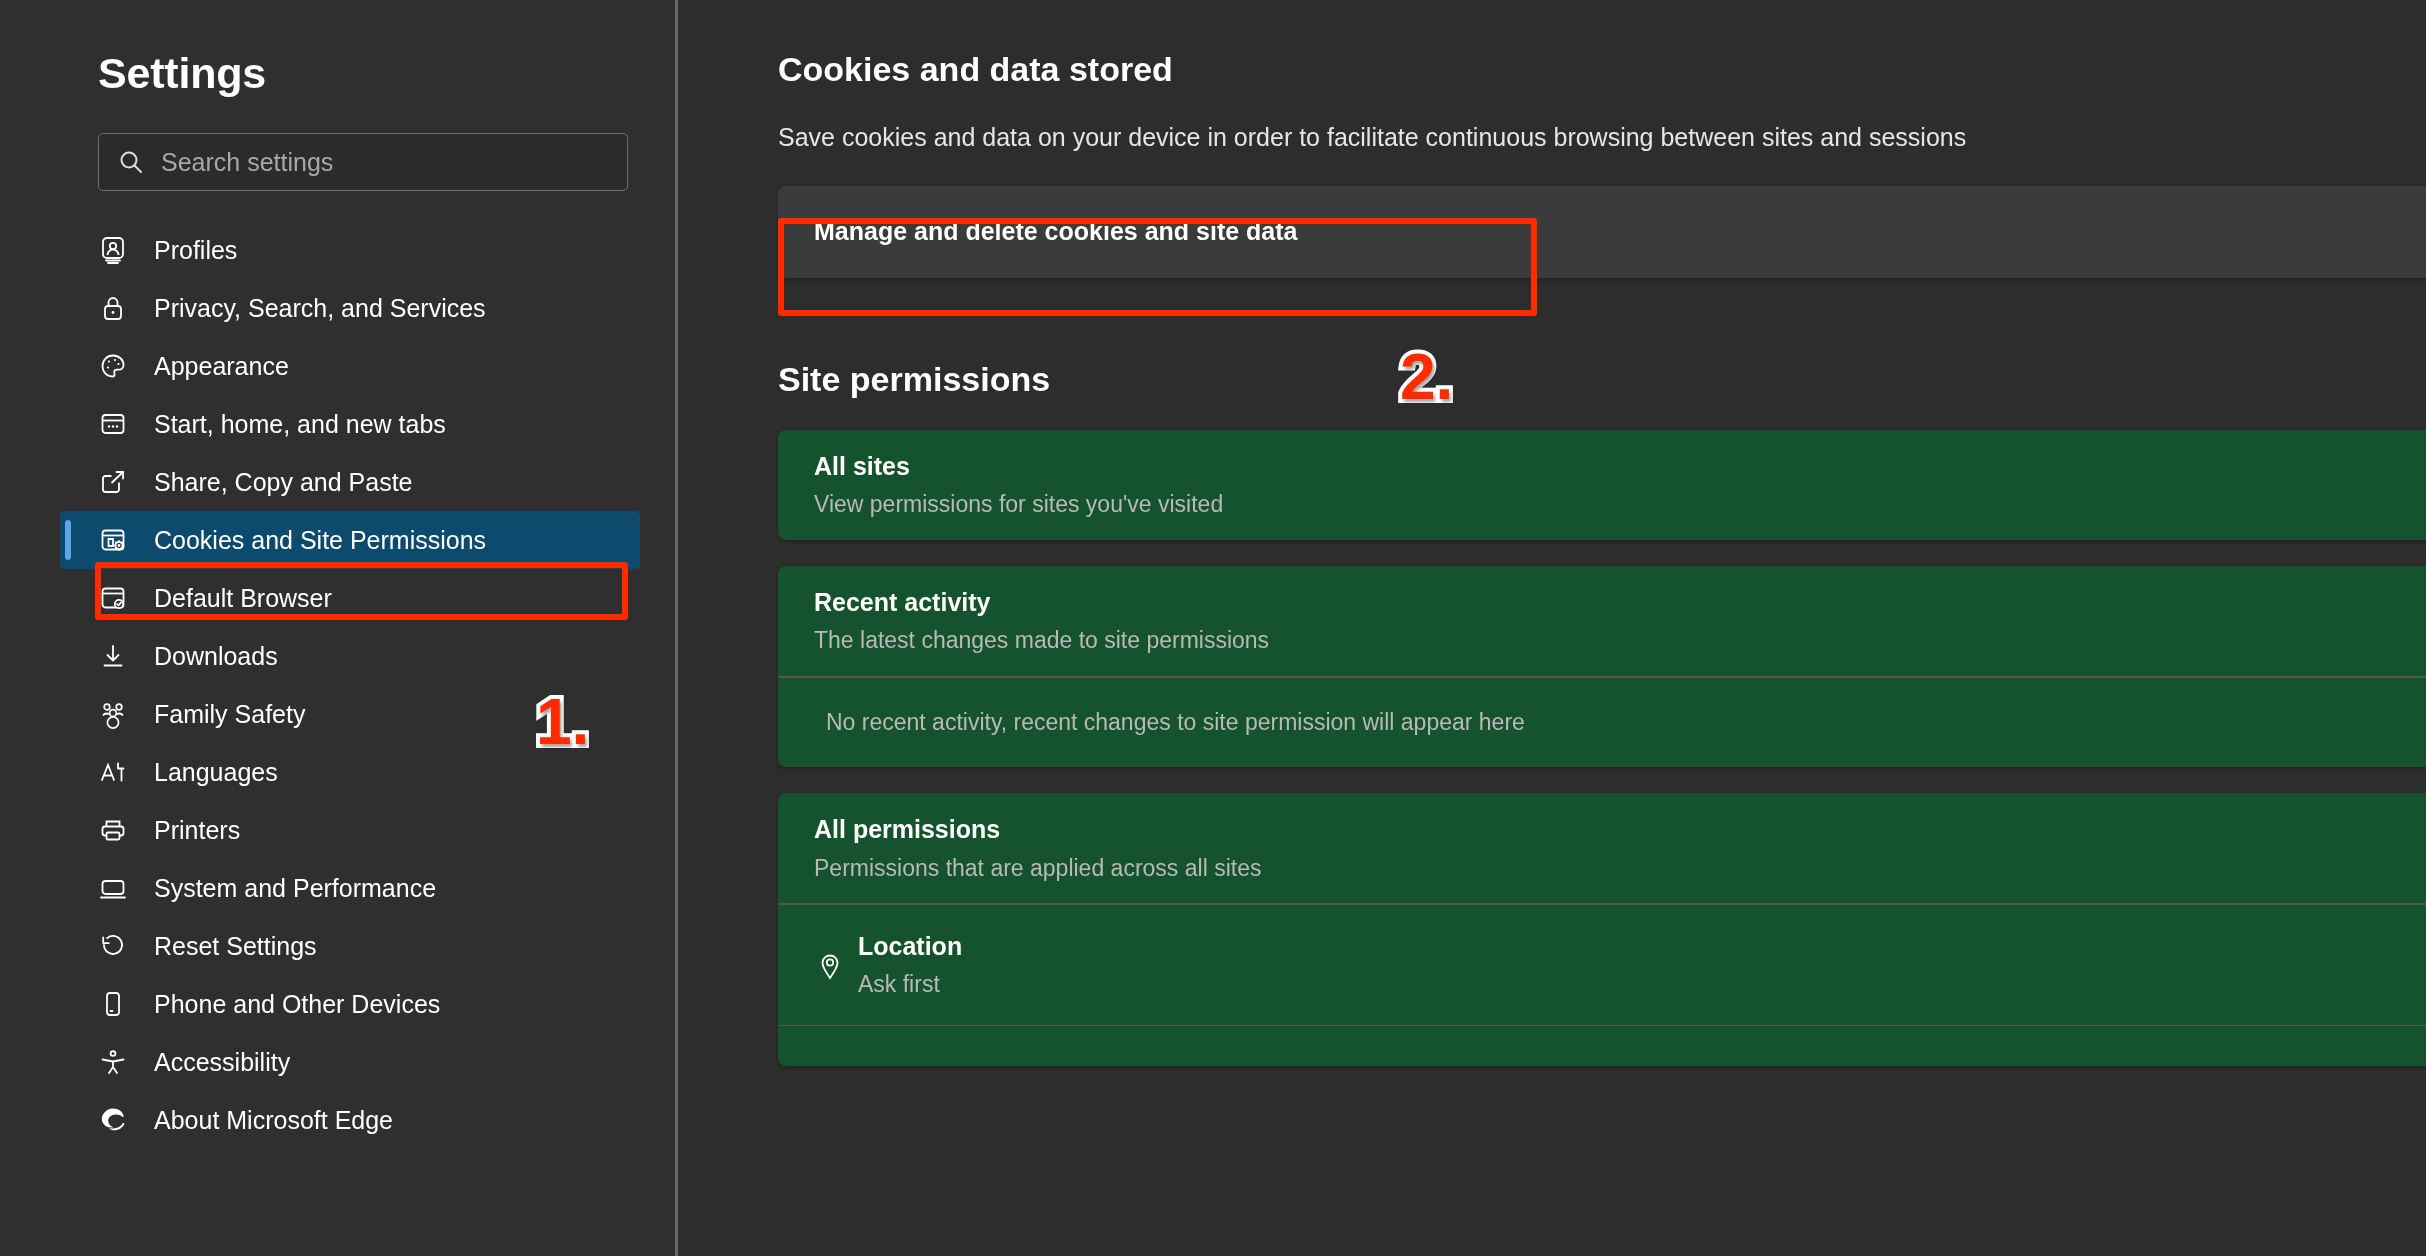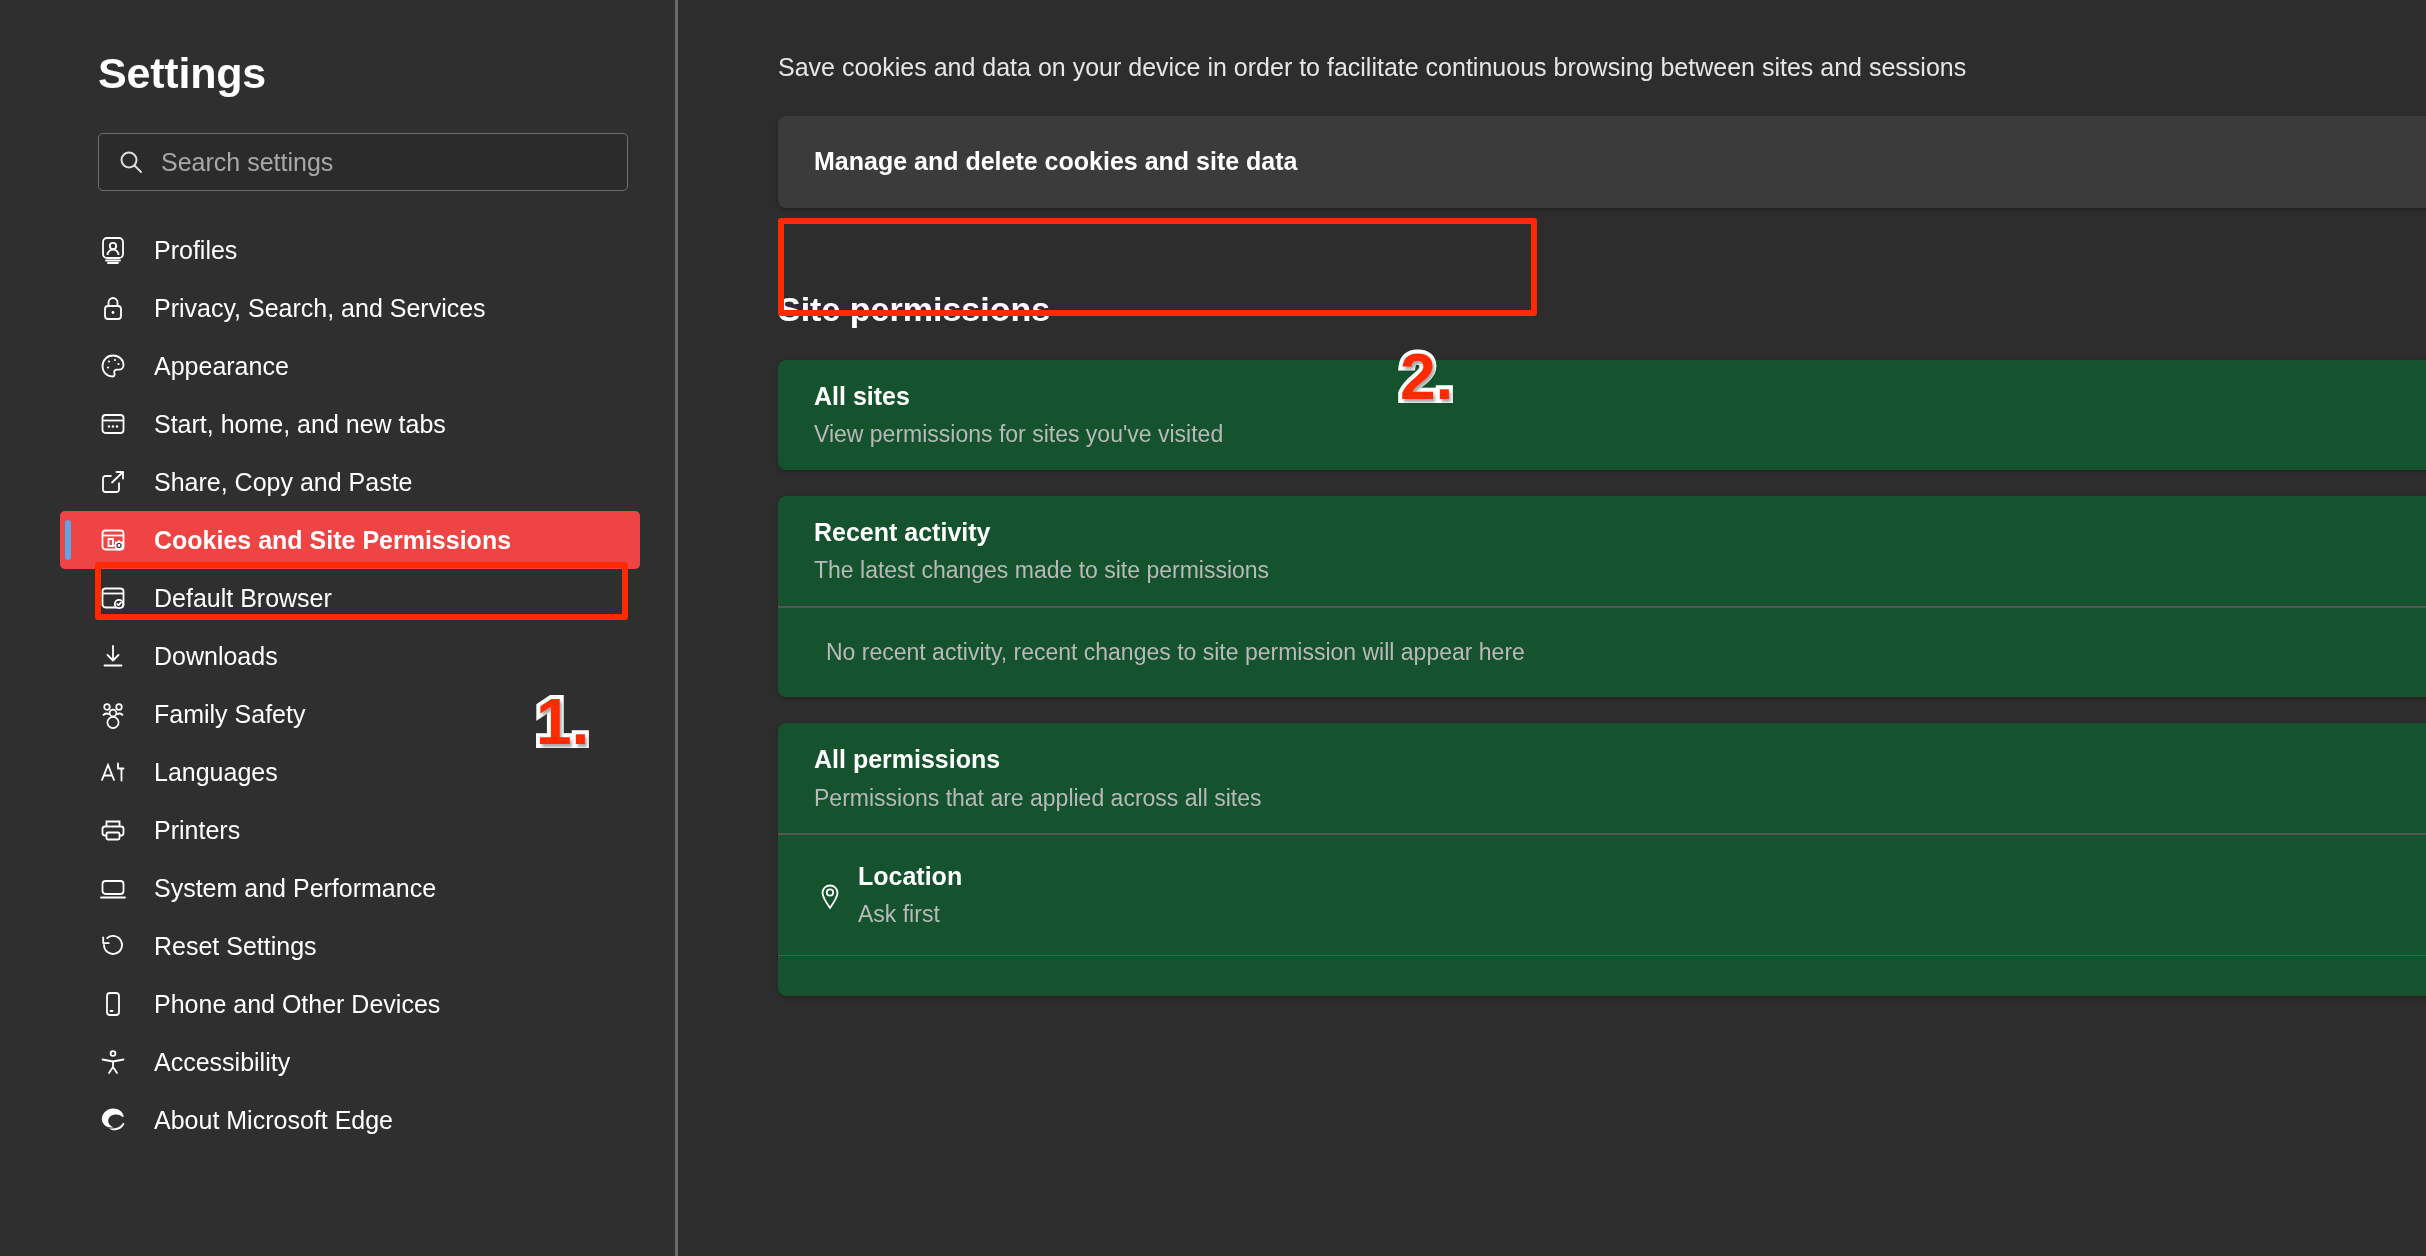--- a/index.html
+++ b/index.html
@@ -71,21 +71,21 @@
     position: relative;
     height: 58px;
     display: flex;
     align-items: center;
     margin: 0 38px 0 60px;
     padding-left: 38px;
     border-radius: 5px;
     gap: 26px;
     cursor: default;
   }
-  .navitem.selected { background: #ef4444; font-weight: bold; }
+  .navitem.selected { background: #0c4a6e; }
   .navitem.selected .accent {
     position: absolute;
     left: 5px; top: 9px;
     width: 6px; height: 40px;
     border-radius: 3px;
     background: #60a5e8;
   }
   .navitem .nav-ico {
     width: 30px; height: 30px;
     flex: 0 0 30px;
@@ -401,20 +401,21 @@
           </svg>
         </span>
         <span class="nav-label">About Microsoft Edge</span>
       </div>
 
     </nav>
   </aside>
 
   <main class="main">
 
+    <h2 class="page-title">Cookies and data stored</h2>
     <p class="page-desc">Save cookies and data on your device in order to facilitate continuous browsing between sites and sessions</p>
 
     <div class="manage-btn">
       <span class="row-title">Manage and delete cookies and site data</span>
       <span class="chev">
         <svg viewBox="0 0 34 34" width="34" height="34" fill="none" stroke="#e8e8e8" stroke-width="2.2" stroke-linecap="round" stroke-linejoin="round">
           <path d="m13 8 9 9-9 9"></path>
         </svg>
       </span>
     </div>

